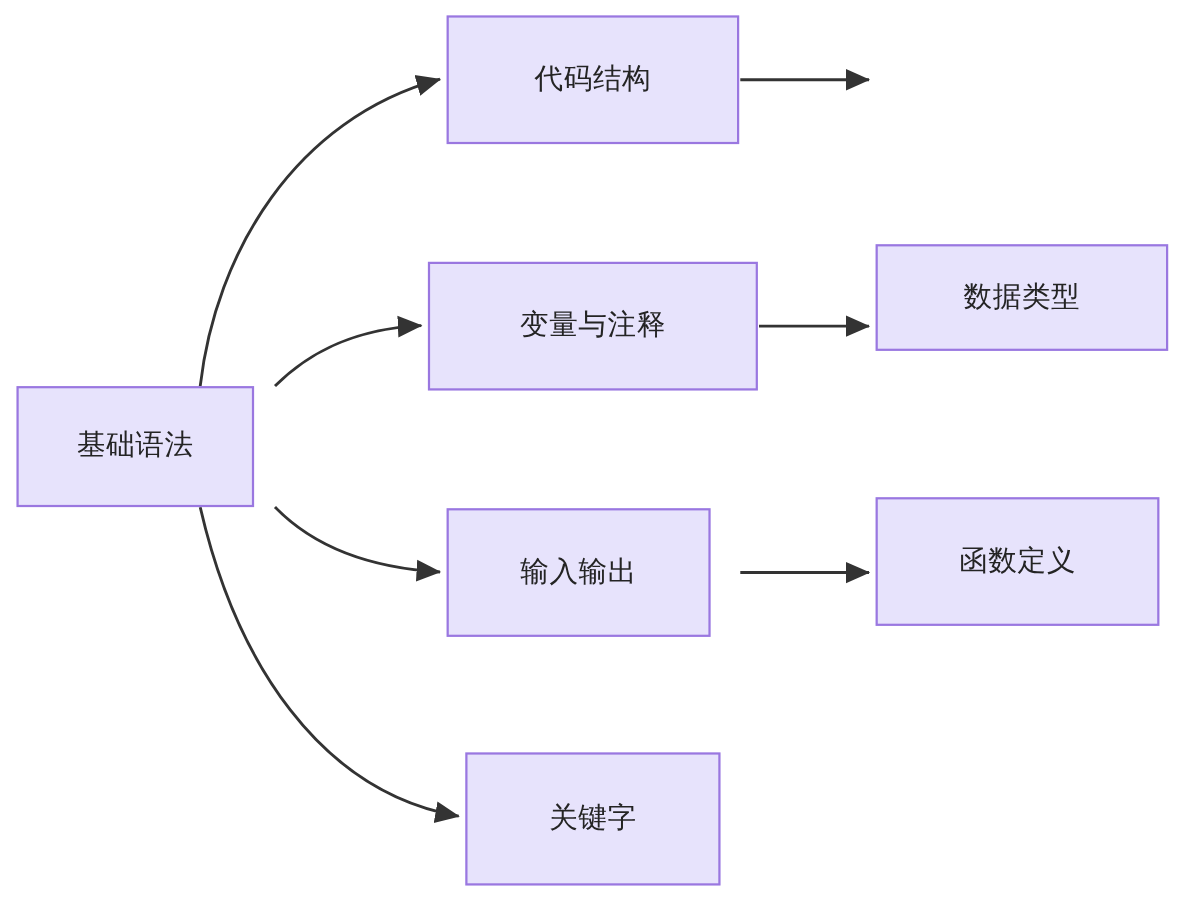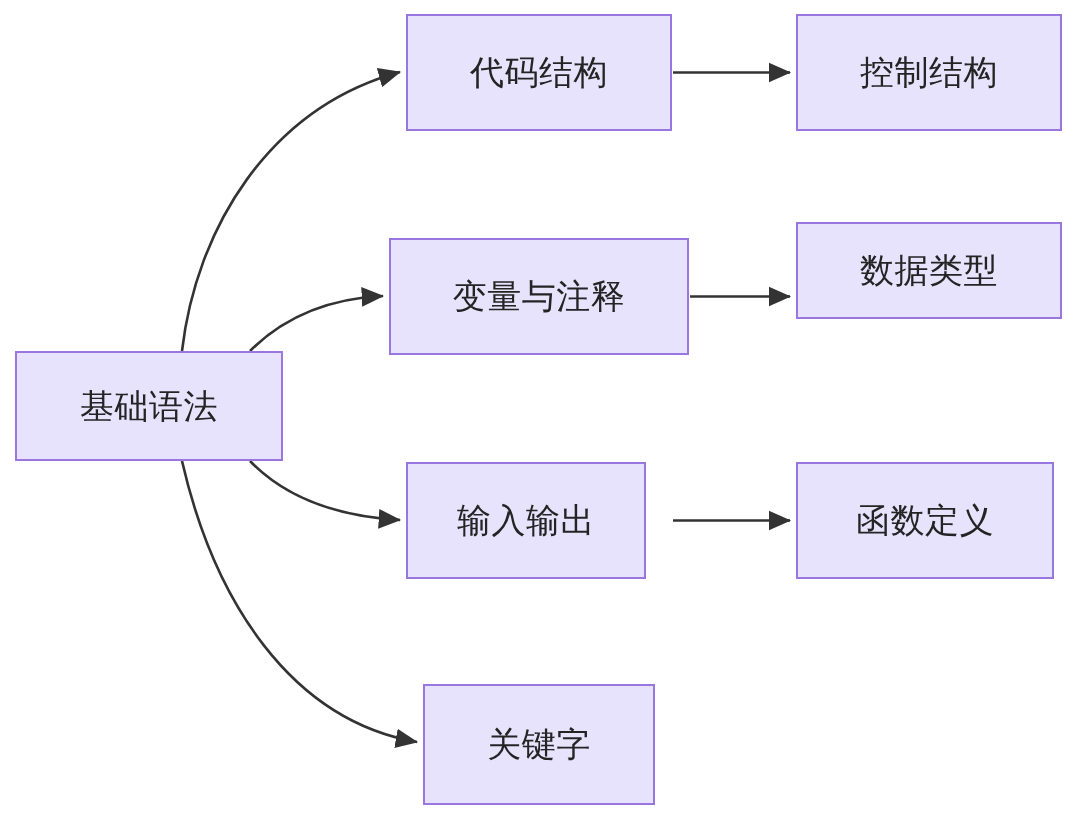--- a/index.html
+++ b/index.html
@@ -27,21 +27,21 @@
   }
   .node {
     position: absolute;
     box-sizing: border-box;
     background: #e7e3fc;
     border: 2.5px solid #9a77e0;
     display: flex;
     align-items: center;
     justify-content: center;
     color: #242424;
-    font-size: 34px;
+    font-size: 26px;
     line-height: 1.2;
     letter-spacing: 0.5px;
     white-space: nowrap;
   }
   .node-label {
     display: block;
   }
 </style>
 </head>
 <body>
@@ -63,45 +63,42 @@
 
     <path d="M 182 461 C 214 600 290 720 417 742" fill="none" stroke="#333333" stroke-width="2.6" marker-end="url(#arrowhead)"></path>
 
     <path d="M 673 72.5 L 790 72.5" fill="none" stroke="#333333" stroke-width="2.6" marker-end="url(#arrowhead)"></path>
 
     <path d="M 690 296.5 L 790 296.5" fill="none" stroke="#333333" stroke-width="2.6" marker-end="url(#arrowhead)"></path>
 
     <path d="M 673 520.5 L 790 520.5" fill="none" stroke="#333333" stroke-width="2.6" marker-end="url(#arrowhead)"></path>
   </svg>
 
-  <div class="node" style="left:15px; top:351px; width:268px; height:110px;">
+  <div class="node" style="left:15px; top:351px; width:216px; height:110px;">
     <span class="node-label">基础语法</span>
   </div>
 
   <div class="node" style="left:406px; top:14px; width:266px; height:117px;">
     <span class="node-label">代码结构</span>
   </div>
 
-  <div class="node" style="left:796px; top:14px; width:266px; height:117px;">
-    <span class="node-label">控制结构</span>
-  </div>
 
   <div class="node" style="left:389px; top:238px; width:300px; height:117px;text-align:center;">
     <span class="node-label">变量与注释</span>
   </div>
 
   <div class="node" style="left:796px; top:222px; width:266px; height:97px;">
     <span class="node-label">数据类型</span>
   </div>
 
   <div class="node" style="left:406px; top:462px; width:240px; height:117px;">
     <span class="node-label">输入输出</span>
   </div>
 
-  <div class="node" style="left:796px; top:462px; width:258px; height:117px;">
+  <div class="node" style="left:796px; top:452px; width:258px; height:117px;">
     <span class="node-label">函数定义</span>
   </div>
 
   <div class="node" style="left:423px; top:684px; width:232px; height:121px;">
     <span class="node-label">关键字</span>
   </div>
 
 </div>
 
 </body></html>

